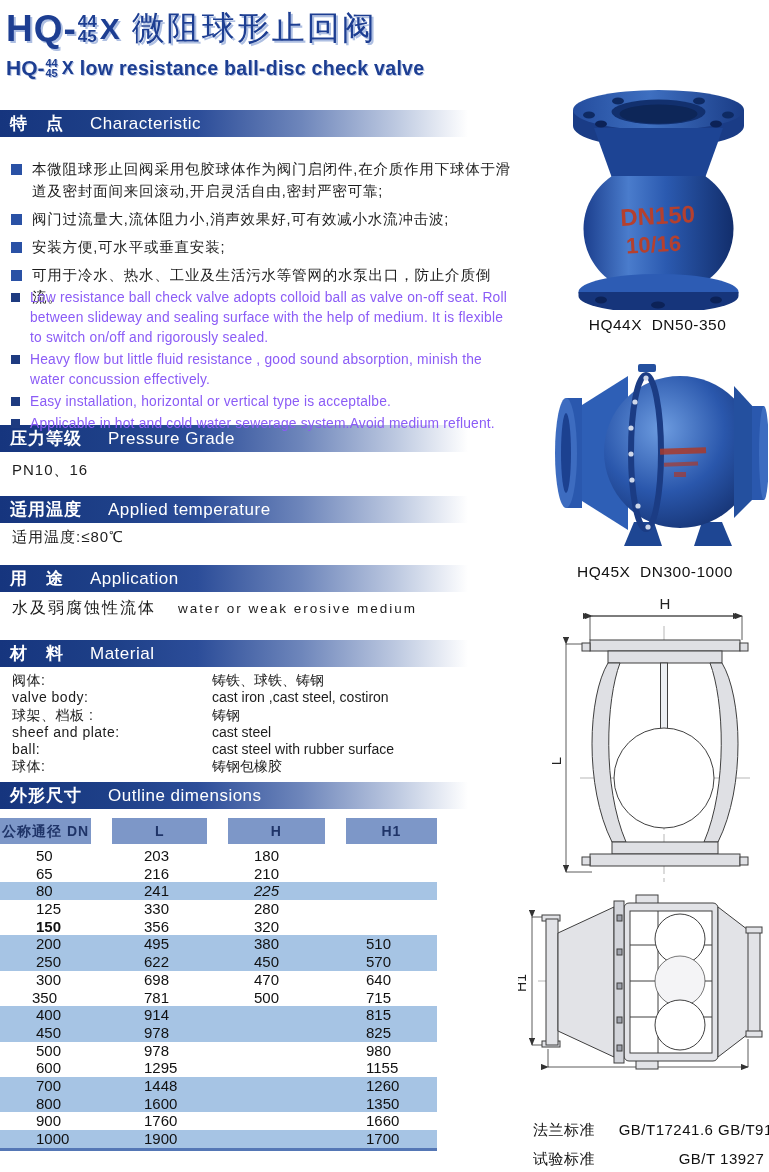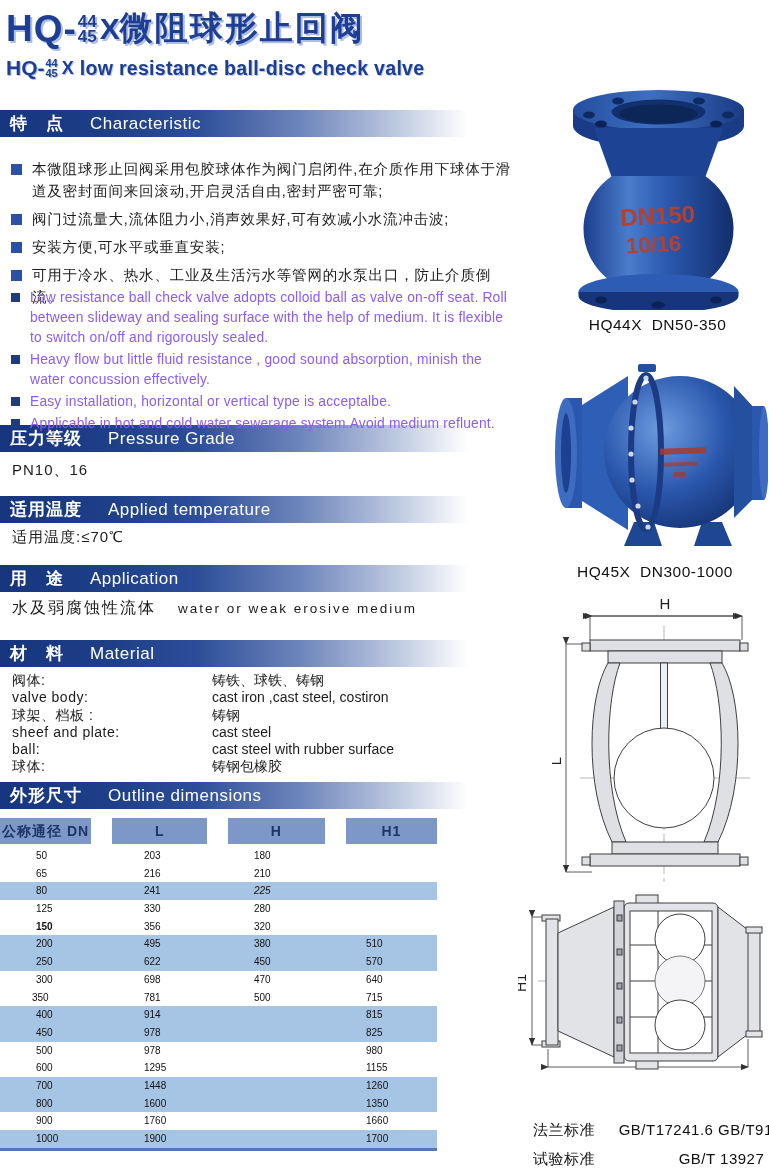--- a/index.html
+++ b/index.html
@@ -8,21 +8,21 @@
     position:relative; width:769px; height:1172px; overflow:hidden;
     background:#fff; font-family:"Liberation Sans", sans-serif; color:#1c1c1c;
   }
   
   .title1{position:absolute; left:6px; top:6px; display:flex; align-items:center;
           color:#1d3e92; text-shadow:2px 2px 0 #aebfe2; white-space:nowrap;}
   .title1 .hq{font-size:37px; font-weight:700; letter-spacing:1px;}
   .frac{display:inline-flex; flex-direction:column; align-items:flex-start; margin:0 1px;}
   .title1 .frac span{font-size:17px; font-weight:700; line-height:15px;}
   .title1 .xx{font-size:30px; font-weight:700; margin-left:2px;}
-  .title1 .cn{font-size:33px; font-weight:700; letter-spacing:2px;}
+  .title1 .cn{font-size:33px; font-weight:400; margin-left:12px; letter-spacing:2px;}
   .title2{position:absolute; left:6px; top:56px; display:flex; align-items:center;
           color:#1d3e92; text-shadow:1px 1px 0 #b7c5e4; white-space:nowrap;}
   .title2 .hq{font-size:21px; font-weight:700;}
   .title2 .frac span{font-size:11px; font-weight:700; line-height:10px;}
   .title2 .xx{font-size:18px; font-weight:700; margin:0 6px 0 3px;}
   .title2 .en{font-size:19.5px; font-weight:700; letter-spacing:0.3px;}
   
   .bar{position:absolute; left:0; width:520px; height:27px; display:flex; align-items:center;
        background:linear-gradient(90deg,#16357e 0%,#1e4088 22%,#2c4d99 38%,#6e86bb 58%,#bcc8e0 76%,#ffffff 90%);}
   .bar-cn{color:#fff; font-weight:700; font-size:17px; letter-spacing:1px; margin-left:10px; white-space:pre;}
@@ -43,21 +43,21 @@
   
   .mat{position:absolute; left:12px; top:672px; width:500px;}
   .mat-row{display:flex; line-height:17.3px; font-size:14px; color:#1c1c1c;}
   .mat-label{width:200px; flex:none; letter-spacing:0.5px;}
   
   .dims{position:absolute; left:0; top:818px; width:437px;}
   .dims-head{display:flex; gap:21px; background:#fff;}
   .dims-head .hc{background:#7d97c8; color:#1f3468; font-weight:700; font-size:14px;
                  height:26px; line-height:26px; text-align:center; letter-spacing:1px;}
   .dims-body{margin-top:3px; border-bottom:3px solid #5577b5;}
-  .drow{display:flex; height:17.7px; line-height:17.7px; font-size:10px; color:#111;}
+  .drow{display:flex; height:17.7px; line-height:17.7px; font-size:15px; color:#111;}
   .drow.hl{background:#a6c4e4;}
   .dcell{text-align:left;}
   
   .photo, .drawing{position:absolute;}
   .caption{position:absolute; text-align:center; font-size:15.5px; color:#111; letter-spacing:0.5px; white-space:pre;}
   .std{position:absolute; font-size:15px; color:#111; white-space:nowrap; letter-spacing:0.5px;}
 </style>
 </head>
 <body>
 
@@ -138,21 +138,21 @@
         <span class="sq"></span>
         <span class="txt">Easy installation, horizontal or vertical type is acceptalbe.</span>
       </div>
       <div class="bullet">
         <span class="sq"></span>
         <span class="txt">Applicable in hot and cold water sewerage system.Avoid medium refluent.</span>
       </div>
     </div>
 
   <div class="valline" style="top:461px">PN10、16</div>
-  <div class="valline" style="top:528px">适用温度:≤70℃</div>
+  <div class="valline" style="top:528px">适用温度:≤80℃</div>
   <div class="appline" style="top:598px">
     <span class="app-cn">水及弱腐蚀性流体</span>
     <span class="app-en">water or weak erosive medium</span>
   </div>
 
   <div class="mat">
       <div class="mat-row">
         <span class="mat-label">阀体:</span>
         <span class="mat-value">铸铁、球铁、铸钢</span>
       </div>

